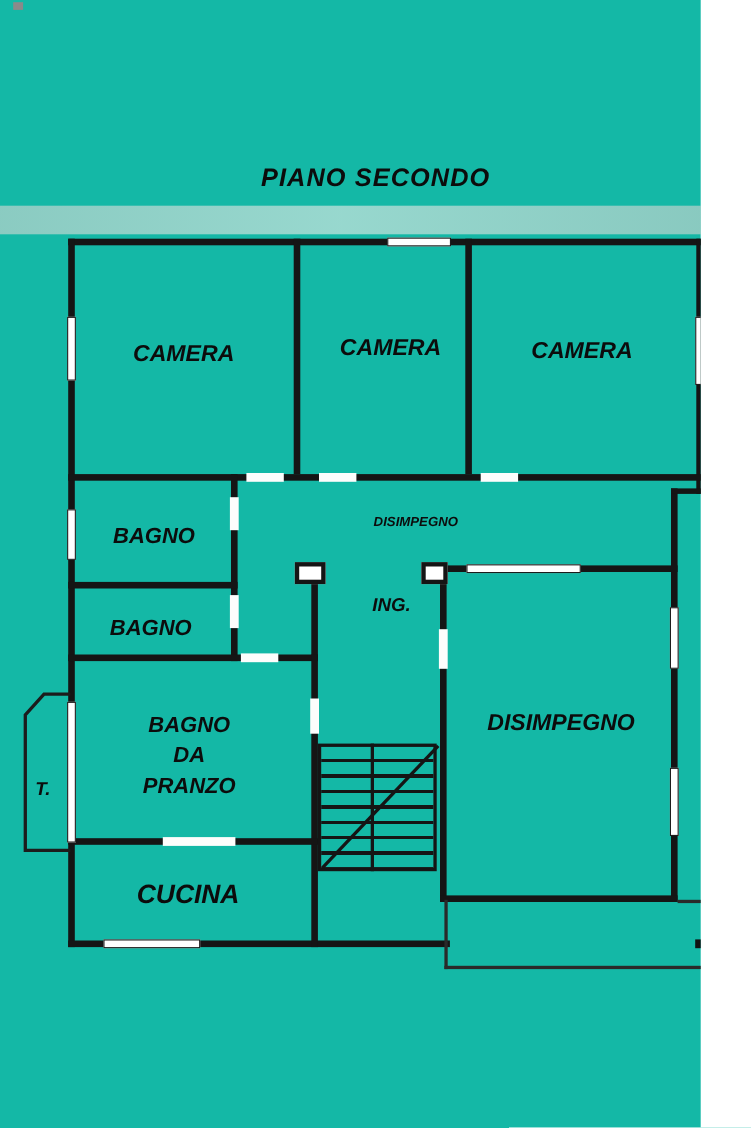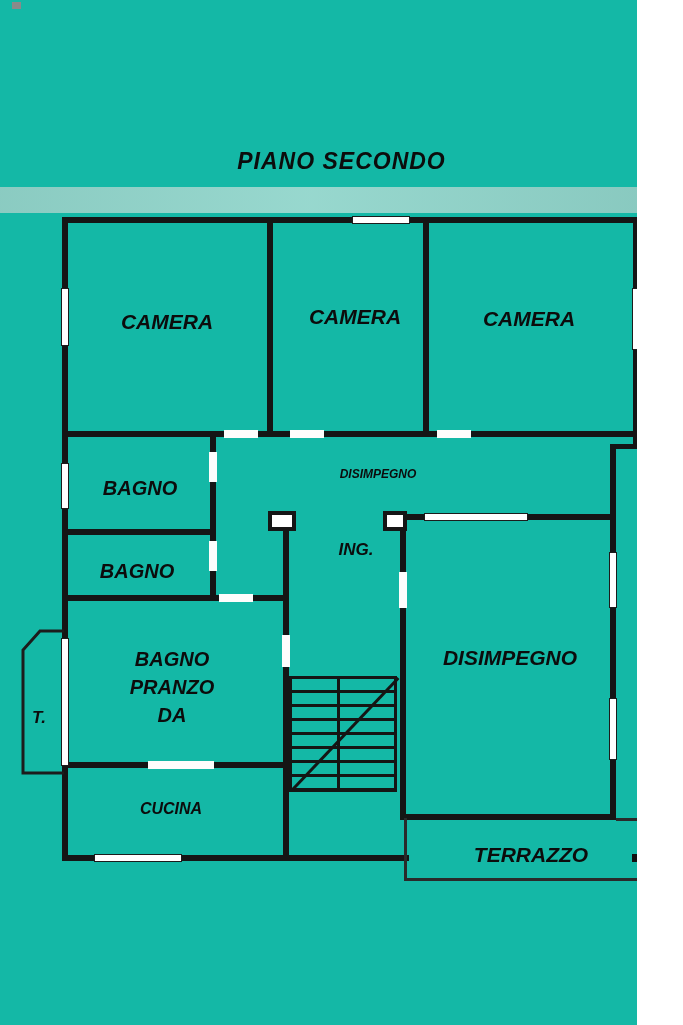--- a/index.html
+++ b/index.html
@@ -101,22 +101,21 @@
   <div class="label" style="left:87px;top:310px;width:160px;font-size:21px;">CAMERA</div>
   <div class="label" style="left:275px;top:305px;width:160px;font-size:21px;">CAMERA</div>
   <div class="label" style="left:449px;top:307px;width:160px;font-size:21px;">CAMERA</div>
   <div class="label" style="left:70px;top:477px;width:140px;font-size:20px;">BAGNO</div>
   <div class="label" style="left:67px;top:560px;width:140px;font-size:20px;">BAGNO</div>
   <div class="label" style="left:278px;top:467px;width:200px;font-size:12px;">DISIMPEGNO</div>
   <div class="label" style="left:278px;top:540px;width:100px;font-size:17px;padding-left:28px;">ING.</div>
 
   <div class="label" style="left:92px;top:645px;width:160px;font-size:20px;line-height:28px;">
     <div>BAGNO</div>
+    <div>DA</div>
     <div>PRANZO</div>
-    <div>DA</div>
   </div>
 
   <div class="label" style="left:24px;top:708px;width:30px;font-size:17px;">T.</div>
   <div class="label" style="left:420px;top:646px;width:180px;font-size:21px;">DISIMPEGNO</div>
-  <div class="label" style="left:91px;top:800px;width:160px;font-size:16px;">CUCINA</div>
-  <div class="label" style="left:441px;top:843px;width:180px;font-size:21px;">TERRAZZO</div>
+  <div class="label" style="left:91px;top:800px;width:160px;font-size:24px;">CUCINA</div>
 
 </div>
 
 </body></html>

